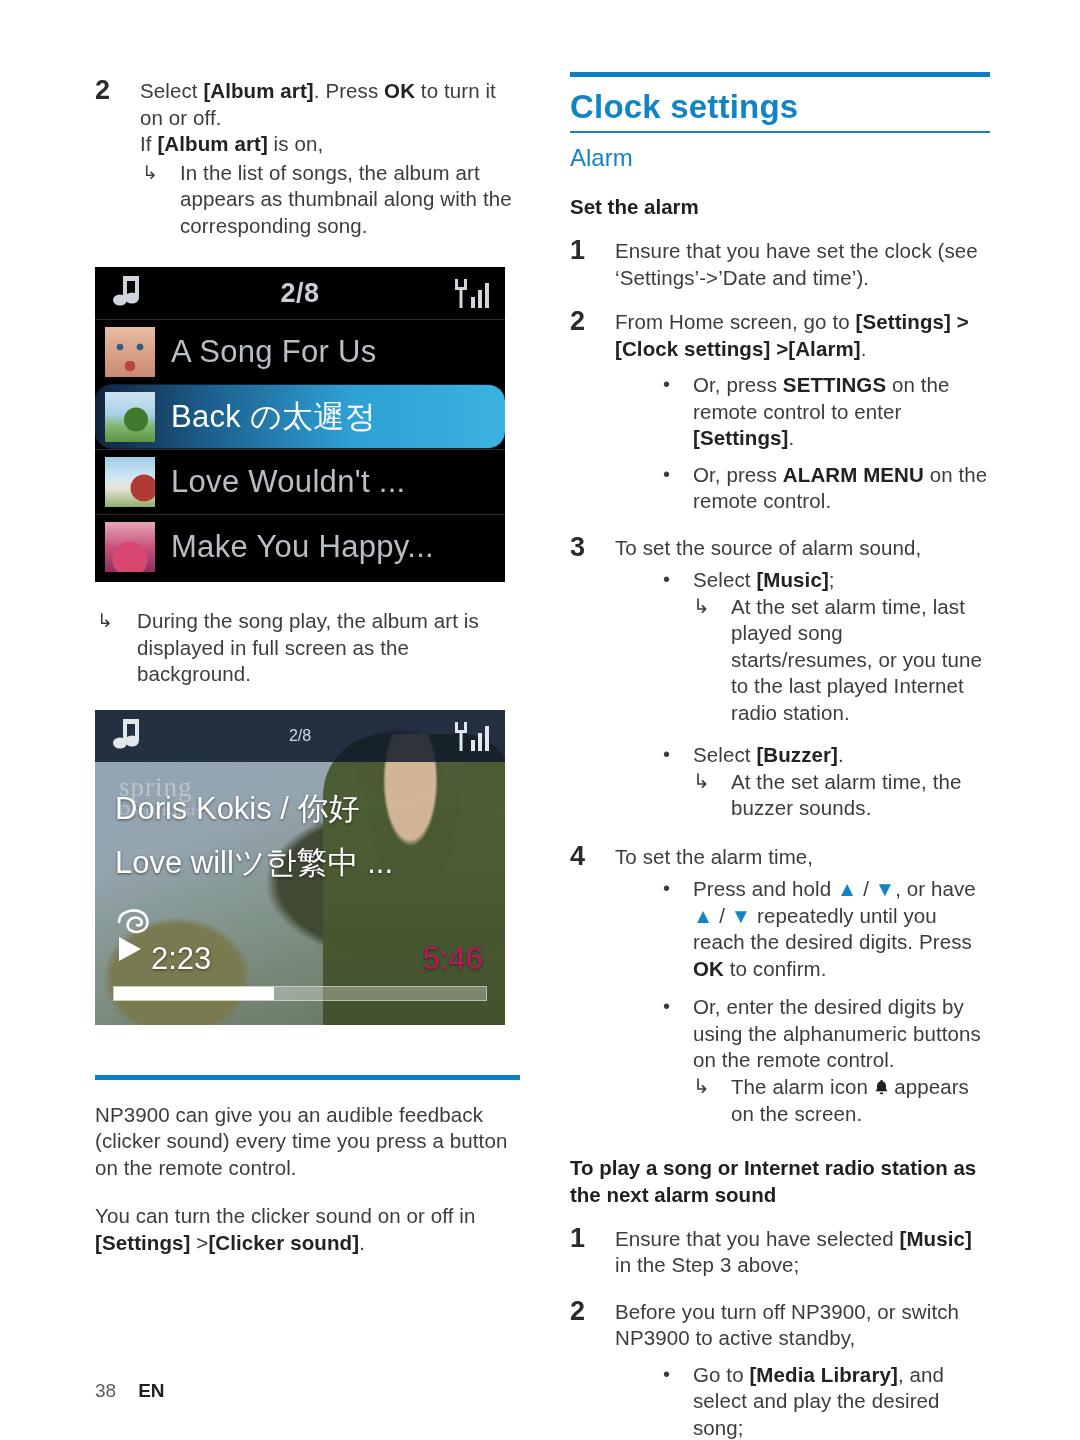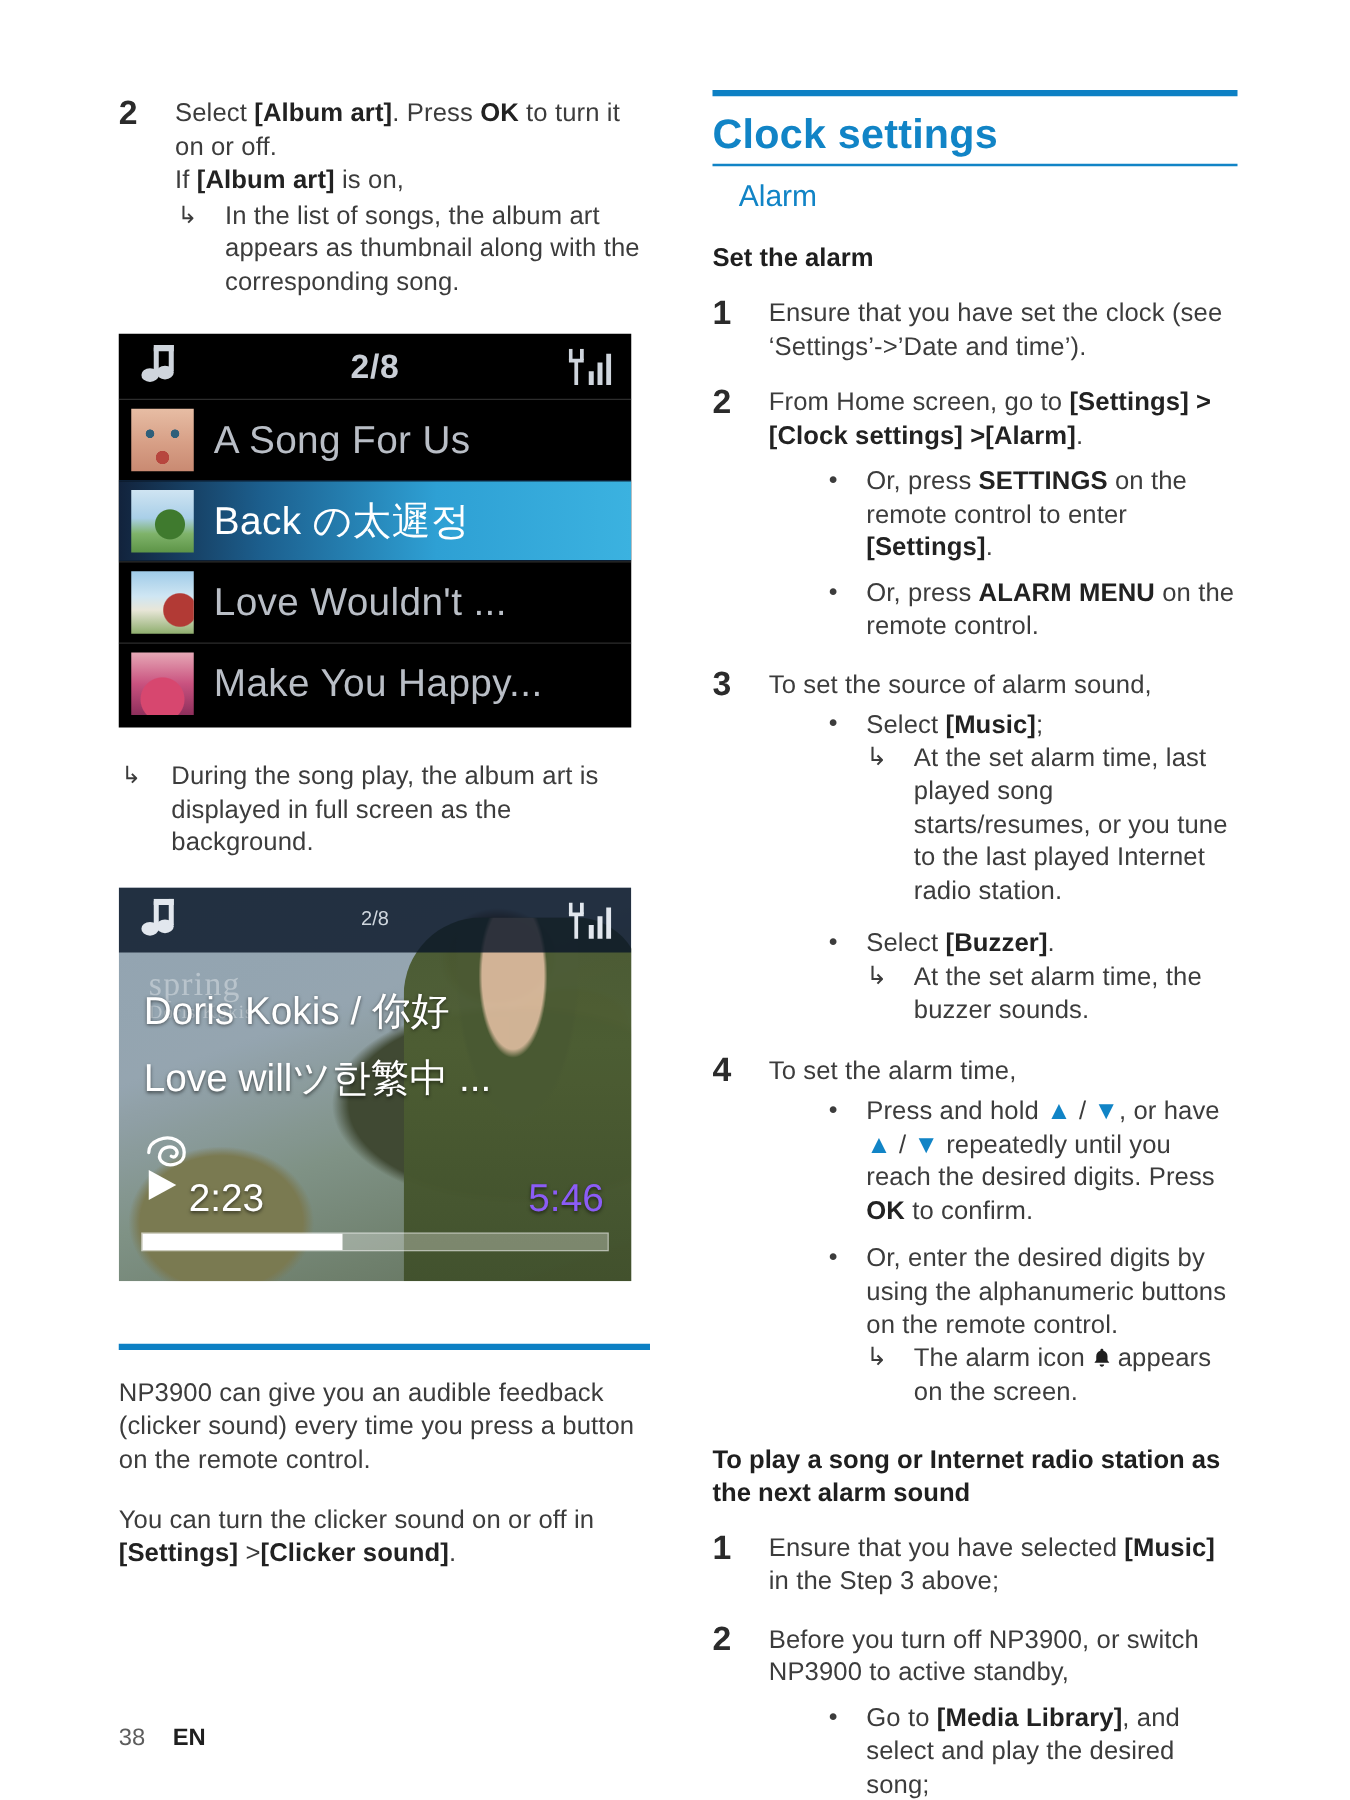--- a/index.html
+++ b/index.html
@@ -54,21 +54,21 @@
   .rule-top {
     height: 5px; background: #0d80c4; width: 100%;
   }
   .h1 {
     font-size: 33px; font-weight: 700; color: #1184c6;
     line-height: 48px; padding-top: 6px; letter-spacing: 0.2px;
   }
   .rule-bot { height: 2px; background: #1184c6; width: 100%; }
   .h2 {
     font-size: 24px; font-weight: 400; color: #1184c6;
-    line-height: 34px; padding-top: 8px; margin-left: 21px;
+    line-height: 34px; padding-top: 8px;
   }
   .h3 {
     font-size: 20.5px; font-weight: 700; color: #1f1f1f;
     line-height: 27px; margin-top: 14px;
   }
 
   
   .shot {
     position: relative; width: 410px; height: 315px;
     overflow: hidden; background: #000;
@@ -83,21 +83,21 @@
   .shot-bar .right-icn { position: absolute; right: 16px; top: 12px; }
 
   
   .rows { }
   .row {
     position: relative; height: 65px; display: flex; align-items: center;
     border-top: 1px solid #2d2d2d;
   }
   .row.sel {
     background: linear-gradient(to right, #12233c 0%, #1c5f8e 28%, #2ea0d4 62%, #3bb2e0 100%);
-    border-top: 1px solid #0d2036; border-bottom: 1px solid #0d2036;
+    border-top: 1px solid #0d2036; border-bottom: 1px solid #0d2036; border-radius: 17px;
   }
   .thumb {
     width: 50px; height: 50px; margin-left: 10px; flex: none;
     background: #333; overflow: hidden; position: relative;
   }
   .row .title {
     margin-left: 16px; font-size: 31px; color: #b9bec6;
     letter-spacing: 0.3px; white-space: nowrap; font-weight: 400;
   }
   .row.sel .title { color: #ffffff; }
@@ -152,21 +152,21 @@
     position: absolute; left: 20px; color: #fff; font-size: 31px;
     text-shadow: 0 1px 3px rgba(0,0,0,0.55); white-space: nowrap;
   }
   .shot2 .swirl { position: absolute; left: 22px; top: 196px; }
   .shot2 .play { position: absolute; left: 22px; bottom: 58px; }
   .shot2 .t-cur {
     position: absolute; left: 56px; bottom: 48px; color: #fff; font-size: 31px;
     text-shadow: 0 1px 3px rgba(0,0,0,0.55);
   }
   .shot2 .t-tot {
-    position: absolute; right: 22px; bottom: 48px; color: #8b5cf6; font-size: 31px;
+    position: absolute; right: 22px; bottom: 48px; color: #be185d; font-size: 31px;
     text-shadow: 0 1px 3px rgba(0,0,0,0.55);
   }
   .shot2 .track {
     position: absolute; left: 18px; right: 18px; bottom: 24px; height: 15px;
     background: rgba(255,255,255,0.30); border: 1px solid rgba(255,255,255,0.45);
   }
   .shot2 .fill { height: 100%; background: #ffffff; }
 
   
   .footer { position: absolute; left: 95px; bottom: 38px; display: flex; gap: 22px; }

